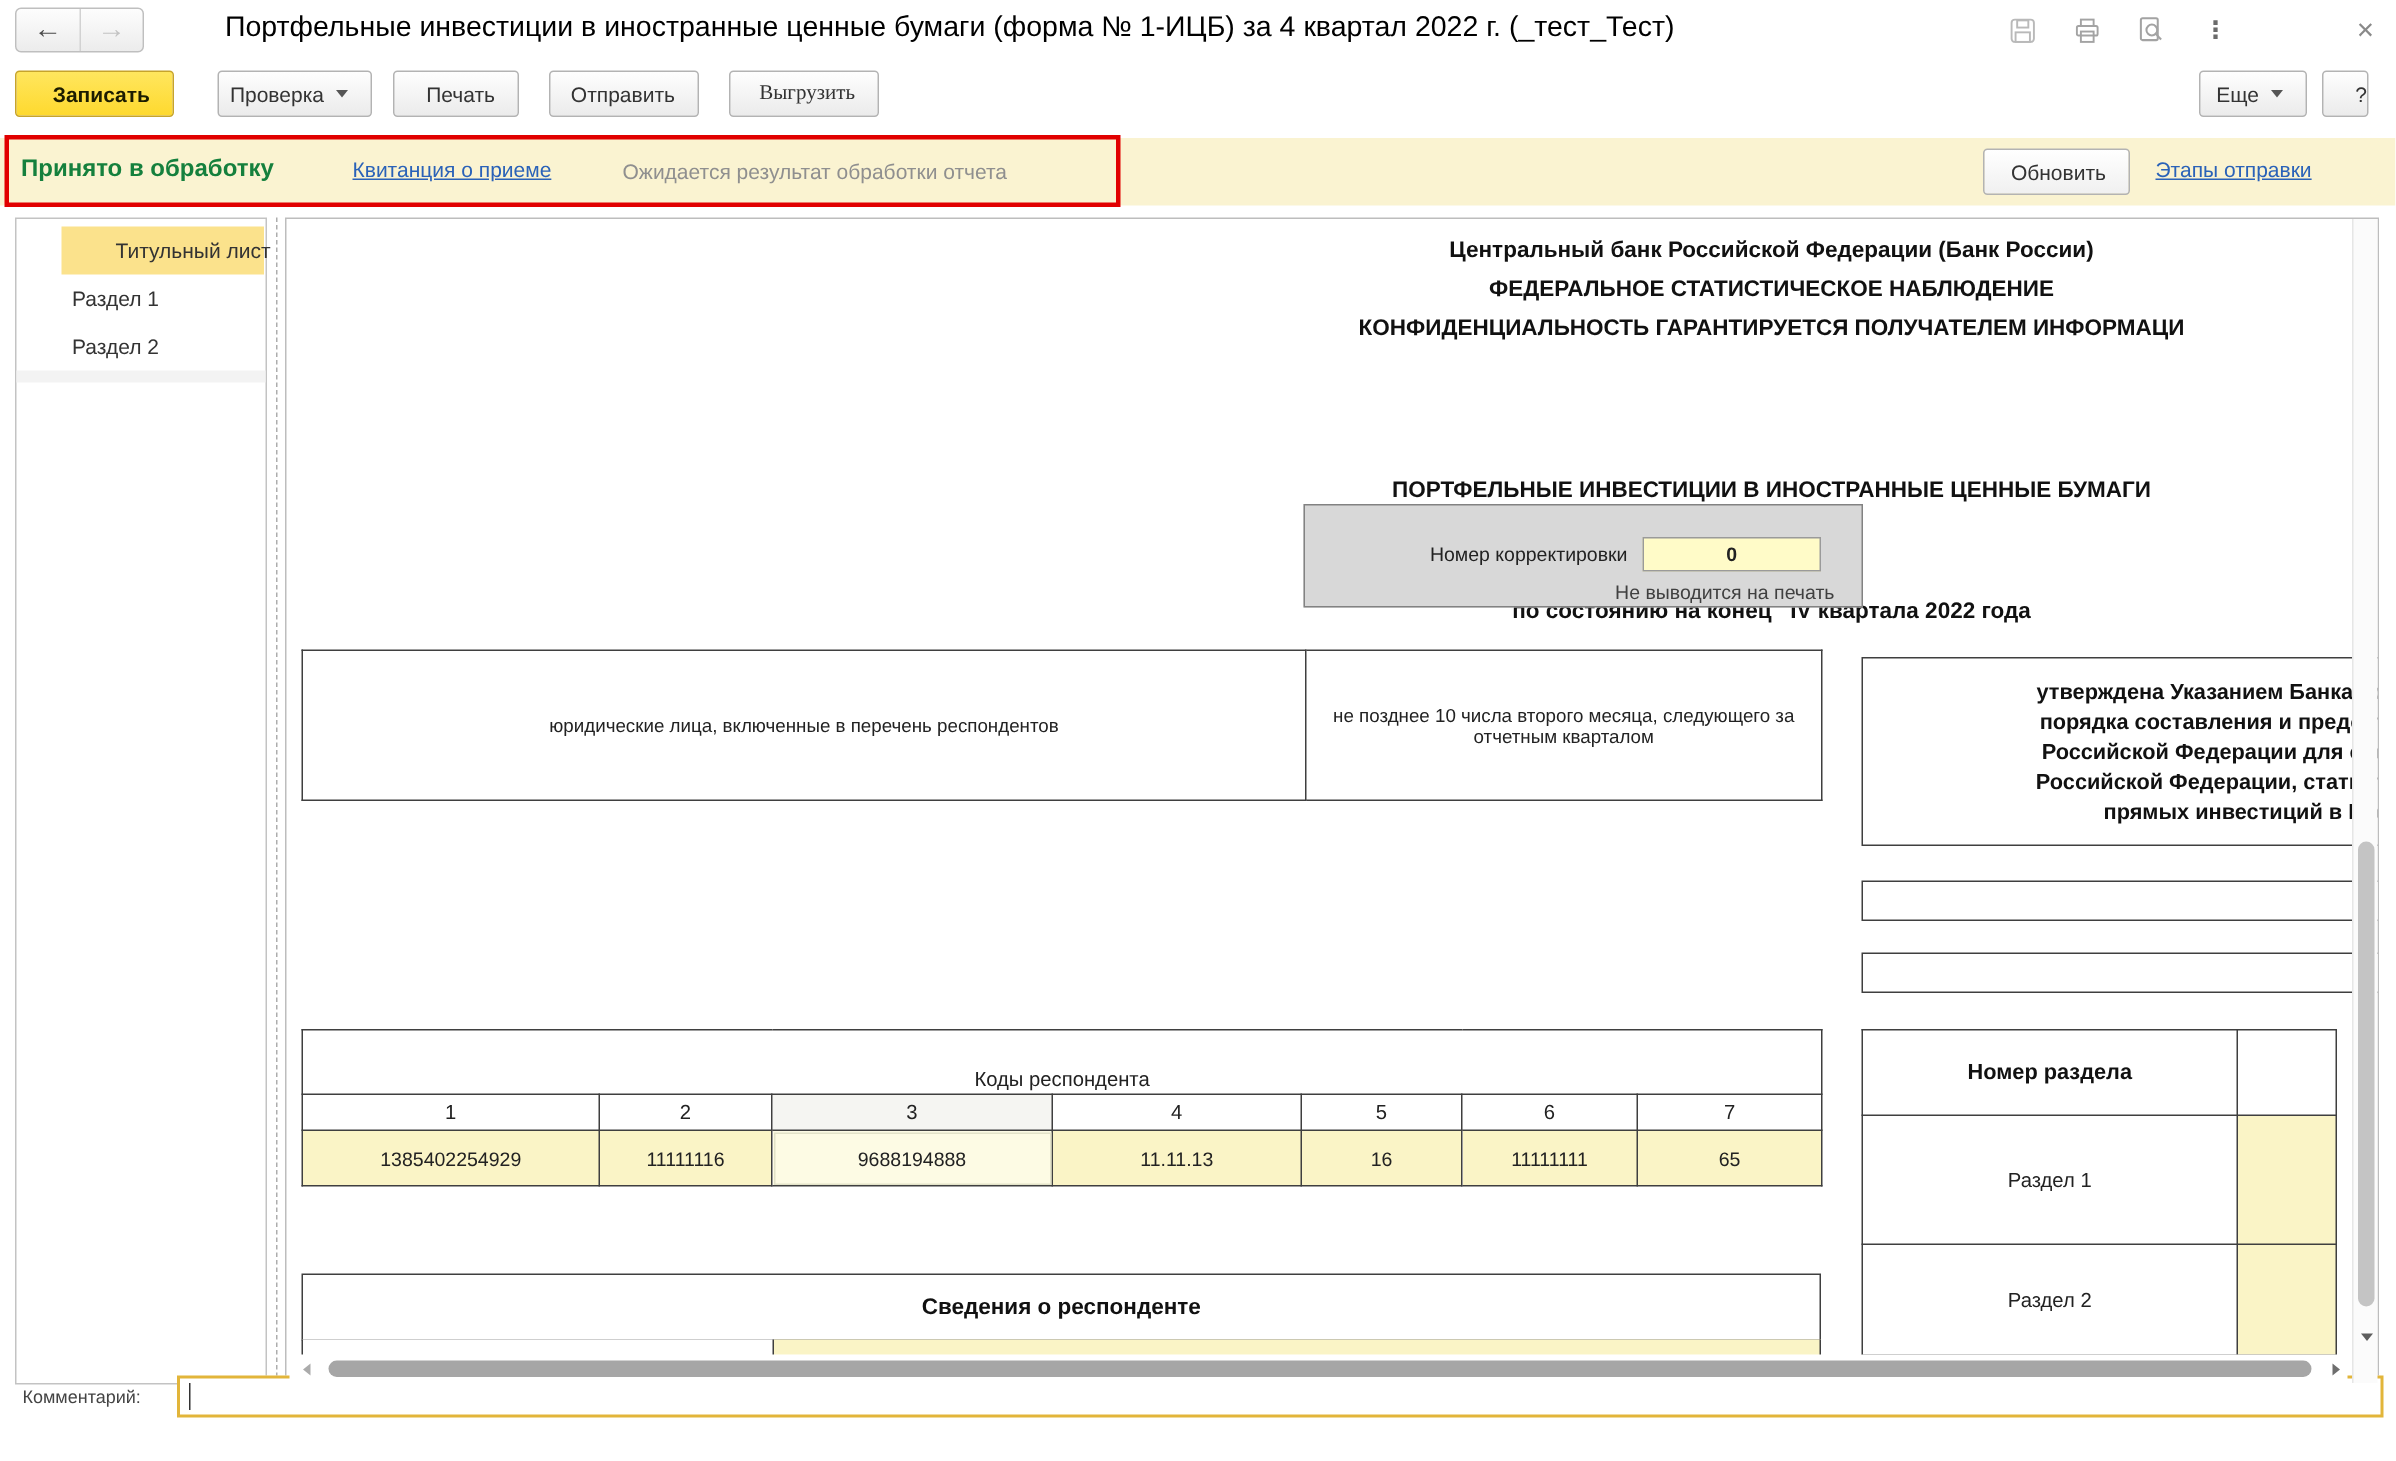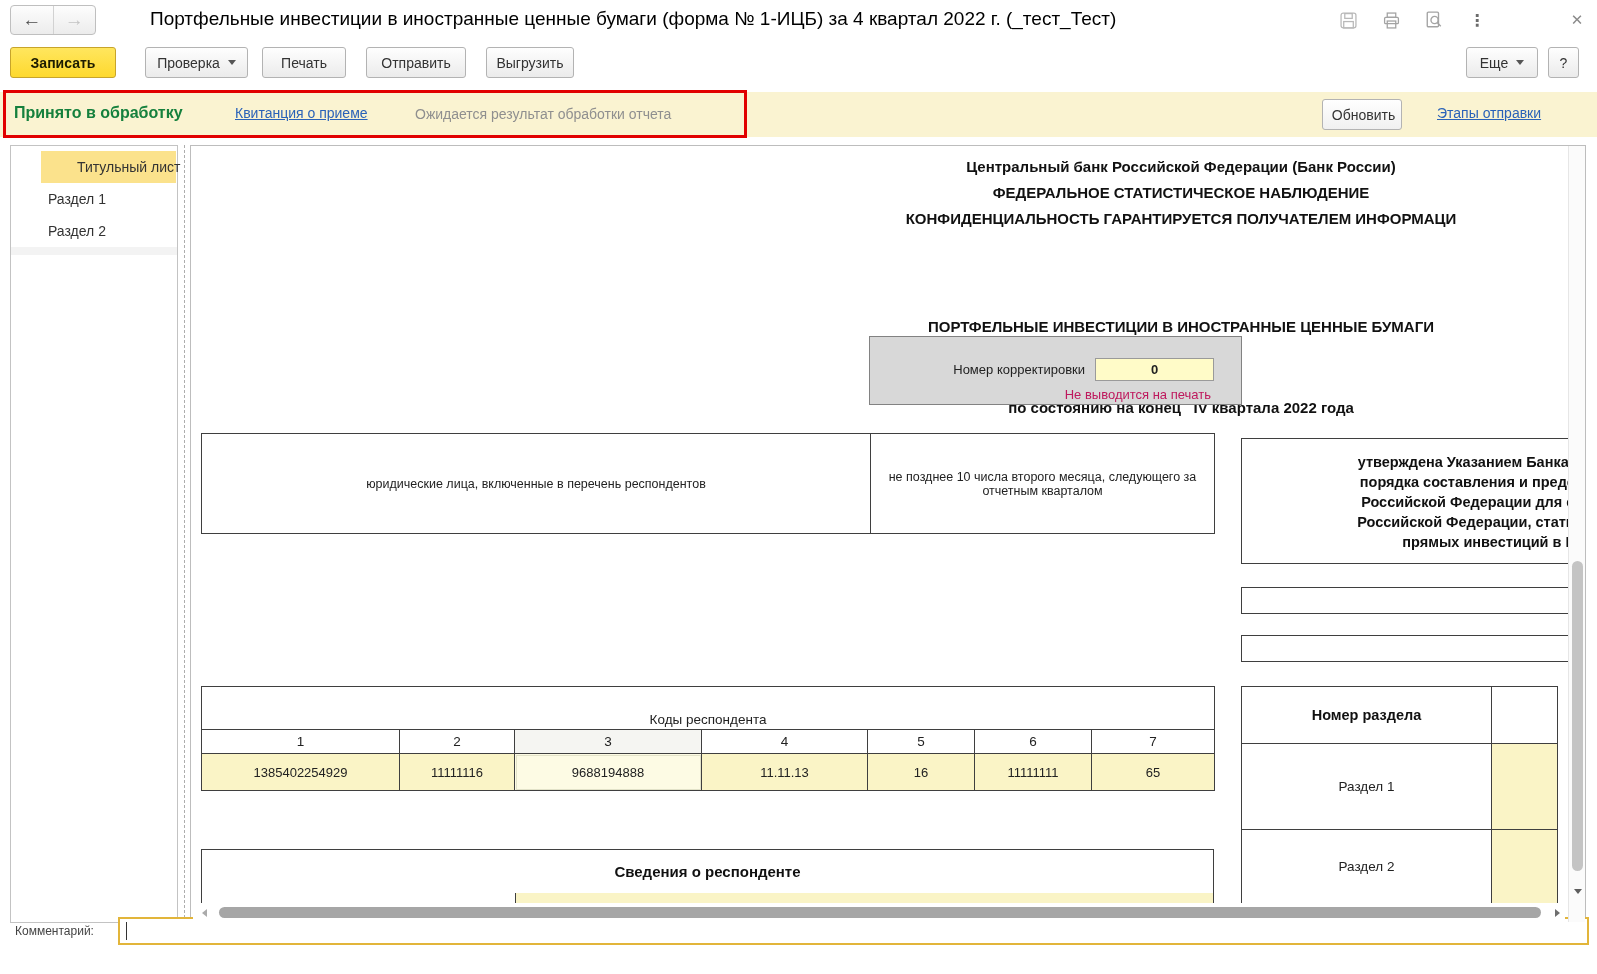--- a/index.html
+++ b/index.html
@@ -16,21 +16,21 @@
   .nav-btn + .nav-btn{border-left:1px solid #d2d2d2;}
   .arr-back{color:#4a4a4a;font-size:19px;font-weight:bold;}
   .arr-fwd{color:#c3c3c3;font-size:19px;font-weight:bold;}
   .page-title{left:150px;top:8px;font-size:19px;color:#000;white-space:nowrap;}
   .win-icons{right:10px;top:10px;display:flex;align-items:center;}
   .wicon{width:20px;height:20px;display:flex;align-items:center;justify-content:center;cursor:pointer;}
   .dots{font-size:16px;color:#6b6b6b;letter-spacing:0;font-weight:bold;}
   .close-x{font-size:15px;color:#8a8a8a;}
 
   
-  .btn{display:inline-flex;align-items:center;justify-content:center;height:31px;padding:0 15px;
+  .btn{display:inline-flex;align-items:center;justify-content:flex-end;height:31px;padding:0 15px;
     background:linear-gradient(#fefefe,#ebebeb);border:1px solid #b3b3b3;border-radius:3px;
     font-size:14px;color:#333;box-sizing:border-box;cursor:pointer;white-space:nowrap;}
   .btn-yellow{background:linear-gradient(#ffe65e,#fed92e);border-color:#c7a42b;font-weight:bold;color:#1c1c00;}
   .caret-down{display:inline-block;width:0;height:0;border-left:4px solid transparent;border-right:4px solid transparent;
     border-top:5px solid #555;margin-left:8px;}
 
   
   .statusbar{left:0;top:92px;width:1597px;height:45px;background:#faf3d1;}
   .status-strong{left:14px;top:12px;font-size:16px;font-weight:bold;color:#15803d;}
   .link{color:#2a62b8;text-decoration:underline;font-size:14px;cursor:pointer;}
@@ -46,21 +46,21 @@
   .content{left:190px;top:145px;width:1396px;height:778px;border:1px solid #bdbdbd;background:#fff;overflow:hidden;}
 
   
   .center-block{text-align:center;font-weight:bold;font-size:15px;color:#111;}
   .org-block{left:400px;top:8px;width:1180px;line-height:26px;white-space:nowrap;}
   .ftitle-block{left:400px;top:113px;width:1180px;line-height:27px;white-space:pre;}
   .corr-panel{left:678px;top:190px;width:373px;height:69px;background:#d8d8d8;border:1px solid #828282;}
   .corr-label{position:absolute;right:156px;top:25px;font-size:13px;color:#222;white-space:nowrap;}
   .corr-input{position:absolute;left:225px;top:21px;width:119px;height:23px;background:#fffbc8;border:1px solid #9a9a9a;
     font-size:13px;font-weight:bold;text-align:center;line-height:21px;box-sizing:border-box;}
-  .corr-note{position:absolute;right:30px;top:50px;font-size:13px;color:#be185d;white-space:nowrap;}
+  .corr-note{position:absolute;right:18px;top:50px;font-size:13px;color:#404040;white-space:nowrap;}
   table.form{border-collapse:collapse;table-layout:fixed;}
   table.form td{border:1px solid #3f3f3f;text-align:center;vertical-align:middle;padding:0 4px;box-sizing:border-box;overflow:hidden;}
   .cell-head{font-weight:bold;font-size:15px;color:#111;}
   .cell-text{font-size:12.5px;color:#222;}
   .cell-yellow{background:#faf4c6;}
   .cell-focus{background:#fdfbe4 !important;outline:1px solid #e2e2c8;outline-offset:-2px;}
   .num-focus{background:#f5f5f2;}
   .approved{left:1050px;top:292px;width:520px;height:126px;border:1px solid #3f3f3f;
     text-align:center;font-weight:bold;font-size:14.5px;line-height:20px;padding-top:13px;color:#111;white-space:nowrap;}
   .emptybox{left:1050px;width:520px;height:27px;border:1px solid #3f3f3f;background:#fff;}
@@ -129,36 +129,36 @@
 <button class="abs btn" style="left:145px;top:47px;width:103px;">
   <span>Проверка</span>
   <span class="caret-down"></span>
 </button>
 <button class="abs btn" style="left:262px;top:47px;width:84px;">
   <span>Печать</span>
 </button>
 <button class="abs btn" style="left:366px;top:47px;width:100px;">
   <span>Отправить</span>
 </button>
-<button class="abs btn" style="left:486px;top:47px;width:88px;">
+<button class="abs btn" style="left:486px;top:47px;width:100px;font-family:Liberation Serif, serif;">
   <span>Выгрузить</span>
 </button>
 <button class="abs btn" style="left:1466px;top:47px;width:72px;">
   <span>Еще</span>
   <span class="caret-down"></span>
 </button>
 <button class="abs btn" style="left:1548px;top:47px;width:31px;padding:0;">
   <span>?</span>
 </button>
 
 <div class="abs statusbar">
   <span class="abs status-strong">Принято в обработку</span>
   <a class="abs link" style="left:235px;top:13px;">Квитанция о приеме</a>
   <span class="abs pending">Ожидается результат обработки отчета</span>
-  <button class="abs btn" style="left:1322px;top:7px;width:80px;background:linear-gradient(#ffffff,#f0f0f0);padding-left:18px;">
+  <button class="abs btn" style="left:1322px;top:7px;width:98px;background:linear-gradient(#ffffff,#f0f0f0);padding-left:18px;">
     <span>Обновить</span>
   </button>
   <a class="abs link" style="left:1437px;top:13px;">Этапы отправки</a>
 </div>
 <div class="abs annotation"></div>
 
 <div class="abs sidebar">
   <div class="side-item active" style="top:5px;padding-left:36px;">
     <span>Титульный лист</span>
   </div>

